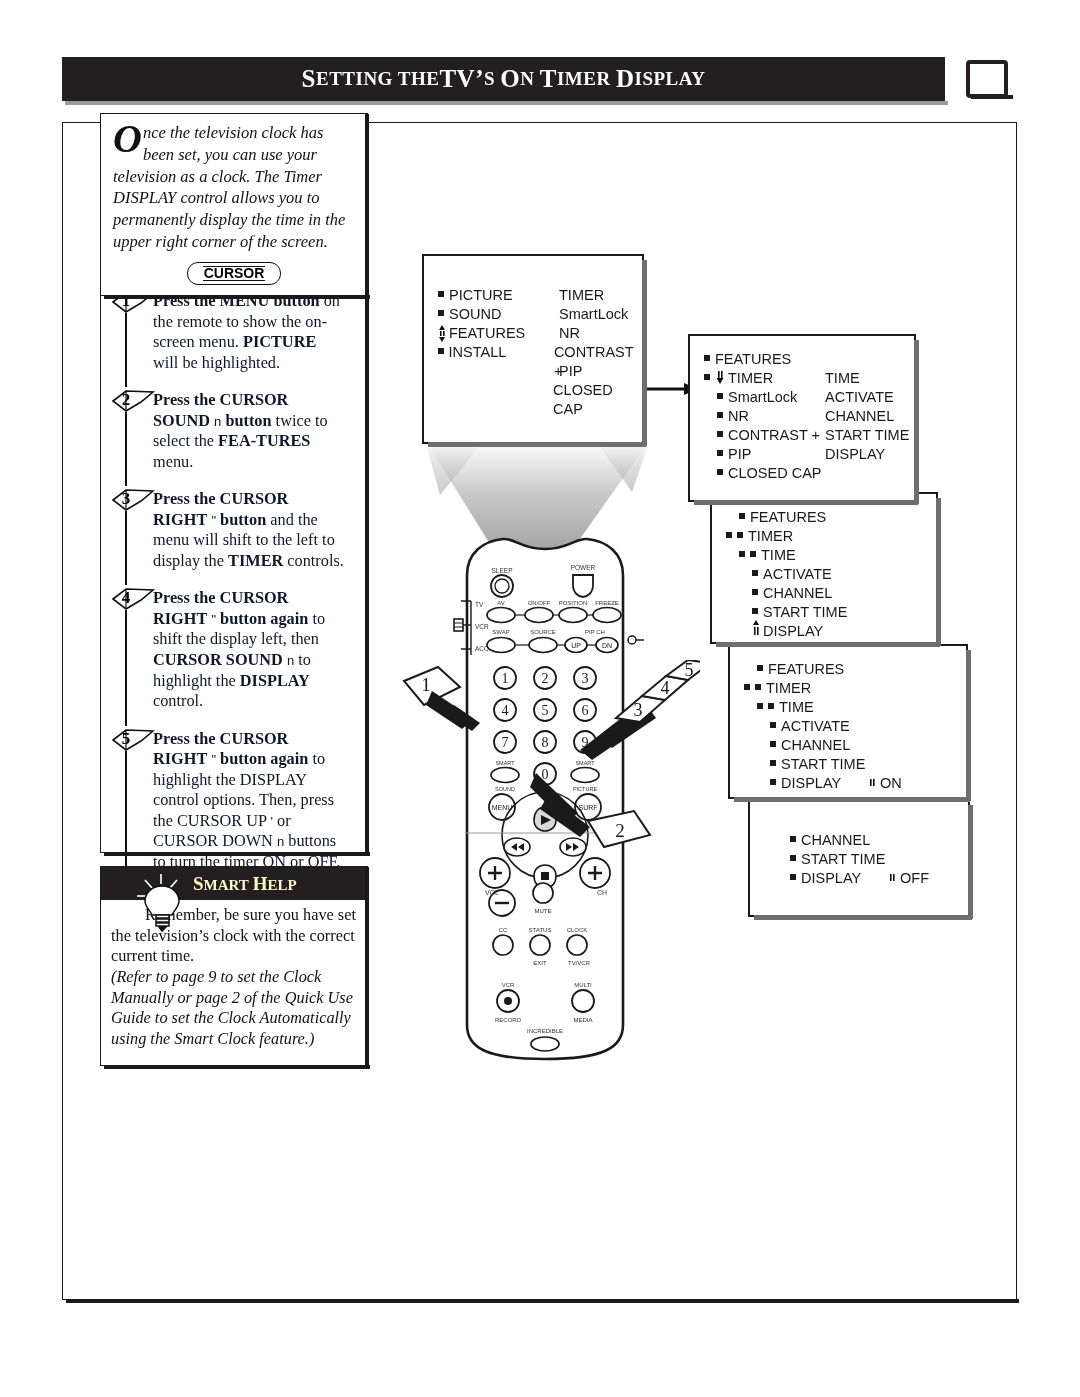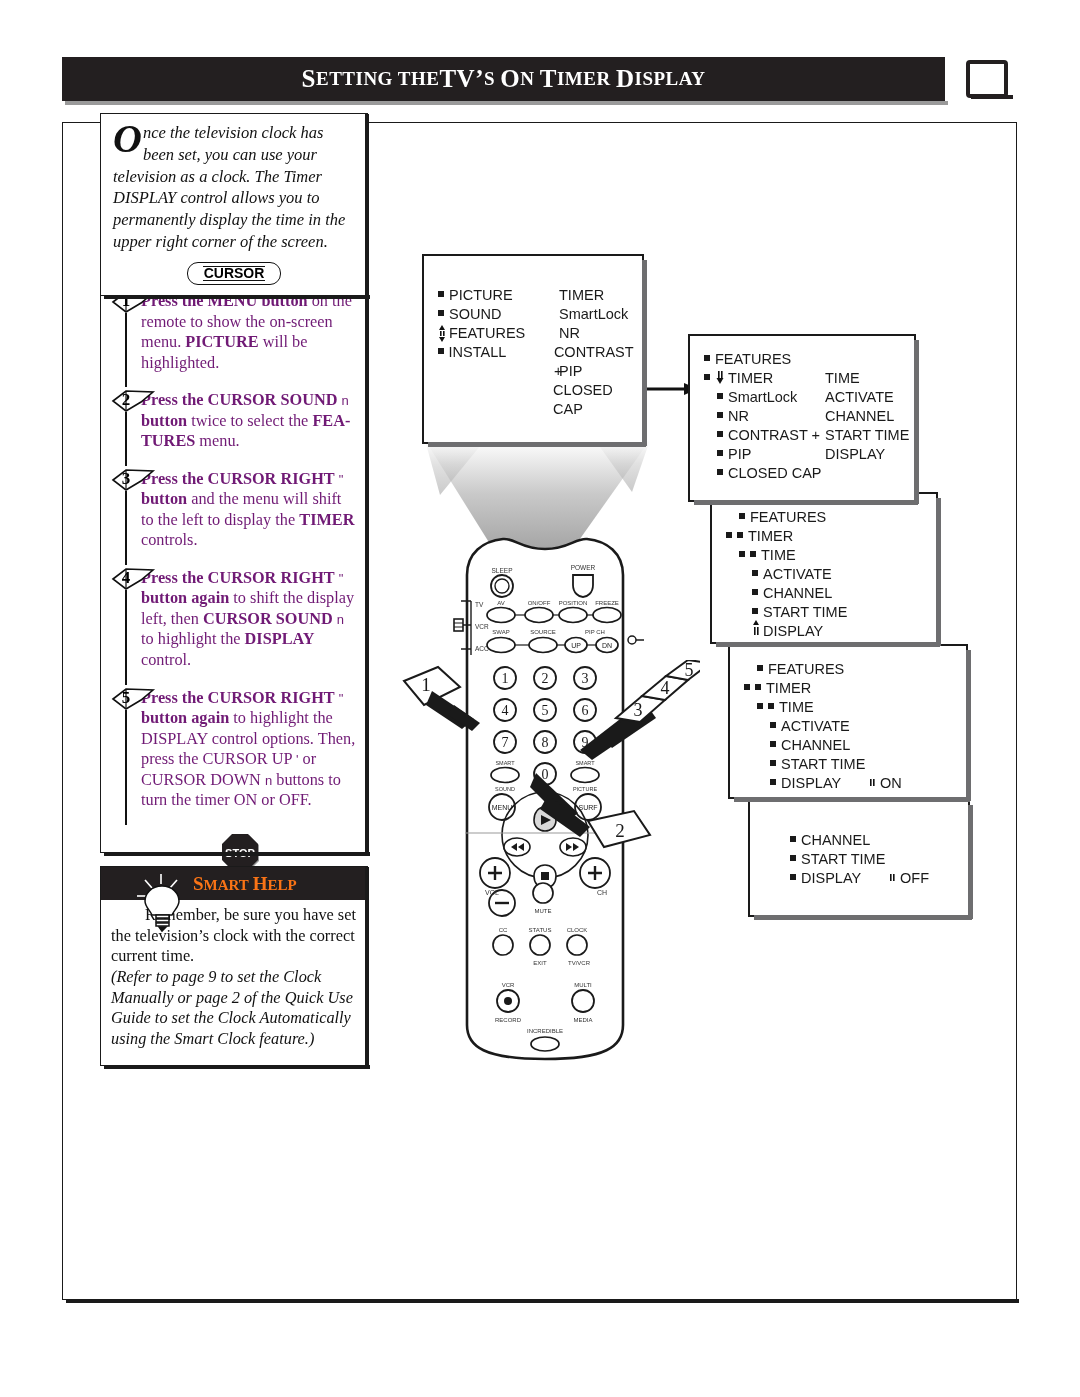--- a/index.html
+++ b/index.html
@@ -39,33 +39,33 @@
   #steps-box::after{content:"";position:absolute;left:3px;top:100%;width:100%;height:4px;background:#1a1a1a;}
   #steps-box::before{content:"";position:absolute;right:-1.6px;top:0;width:4px;height:calc(100% + 0px);background:#1a1a1a;}
 
   .step{position:relative;padding-left:30px;margin-bottom:17px;}
   .step .rail{position:absolute;left:14px;top:22px;bottom:-14px;width:1.6px;background:#111;}
   .step:last-child .rail{display:none;}
   .diamond{position:absolute;left:0px;top:-1px;width:46px;height:24px;}
   .diamond svg{display:block;}
   .diamond .num{position:absolute;left:5px;top:1px;width:20px;text-align:center;
      font-family:"Liberation Serif",serif;font-weight:bold;font-size:17px;}
-  .step p{margin:0;font-size:16.3px;line-height:1.26;color:#701a75;}
+  .step p{margin:12px;font-size:16.3px;line-height:1.26;color:#0f172a;}
   .step p b{font-weight:bold;}
   .arrowglyph{font-family:"Liberation Sans",sans-serif;font-size:13px;}
 
   #stop-badge{position:absolute;left:110px;top:5px;width:40px;height:40px;}
 
   
   #smarthelp{position:absolute;left:100px;top:866px;width:268px;height:200px;
      border:1.6px solid #1a1a1a;background:#fff;box-sizing:border-box;z-index:5;}
   #smarthelp::after{content:"";position:absolute;left:3px;top:100%;width:100%;height:4px;background:#1a1a1a;}
   #smarthelp::before{content:"";position:absolute;right:-1.6px;top:0;width:4px;height:100%;background:#1a1a1a;}
   #sh-header{height:33px;background:#231f20;display:flex;align-items:center;padding-left:92px;}
-  #sh-title{color:#f97316;font-family:"Liberation Serif",serif;font-weight:bold;font-size:19px;}
+  #sh-title{color:#fef9c3;font-family:"Liberation Serif",serif;font-weight:bold;font-size:19px;}
   #sh-title .sc{font-size:15px;}
   #bulb{position:absolute;left:30px;top:5px;width:62px;height:62px;}
   #sh-body{padding:5px 10px 0 10px;font-size:16.3px;line-height:1.27;color:#111;}
   #sh-body .first{text-indent:34px;}
   #sh-body .ital{font-style:italic;}
 
   
   #diagram{position:absolute;left:380px;top:120px;width:640px;height:1000px;}
 
   .menu-panel{position:absolute;background:#fff;border:2px solid #1a1a1a;box-sizing:border-box;}

